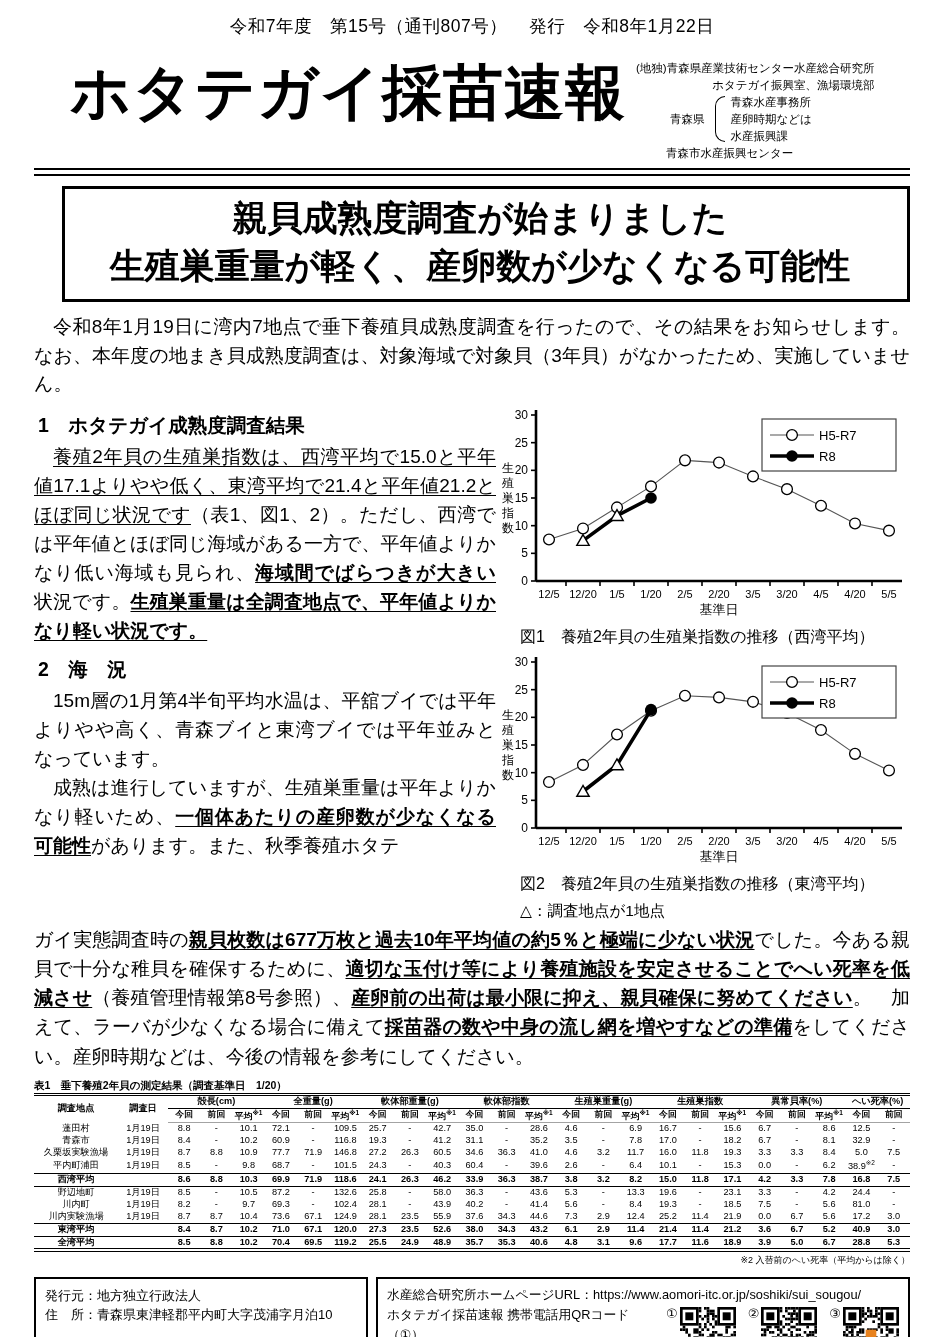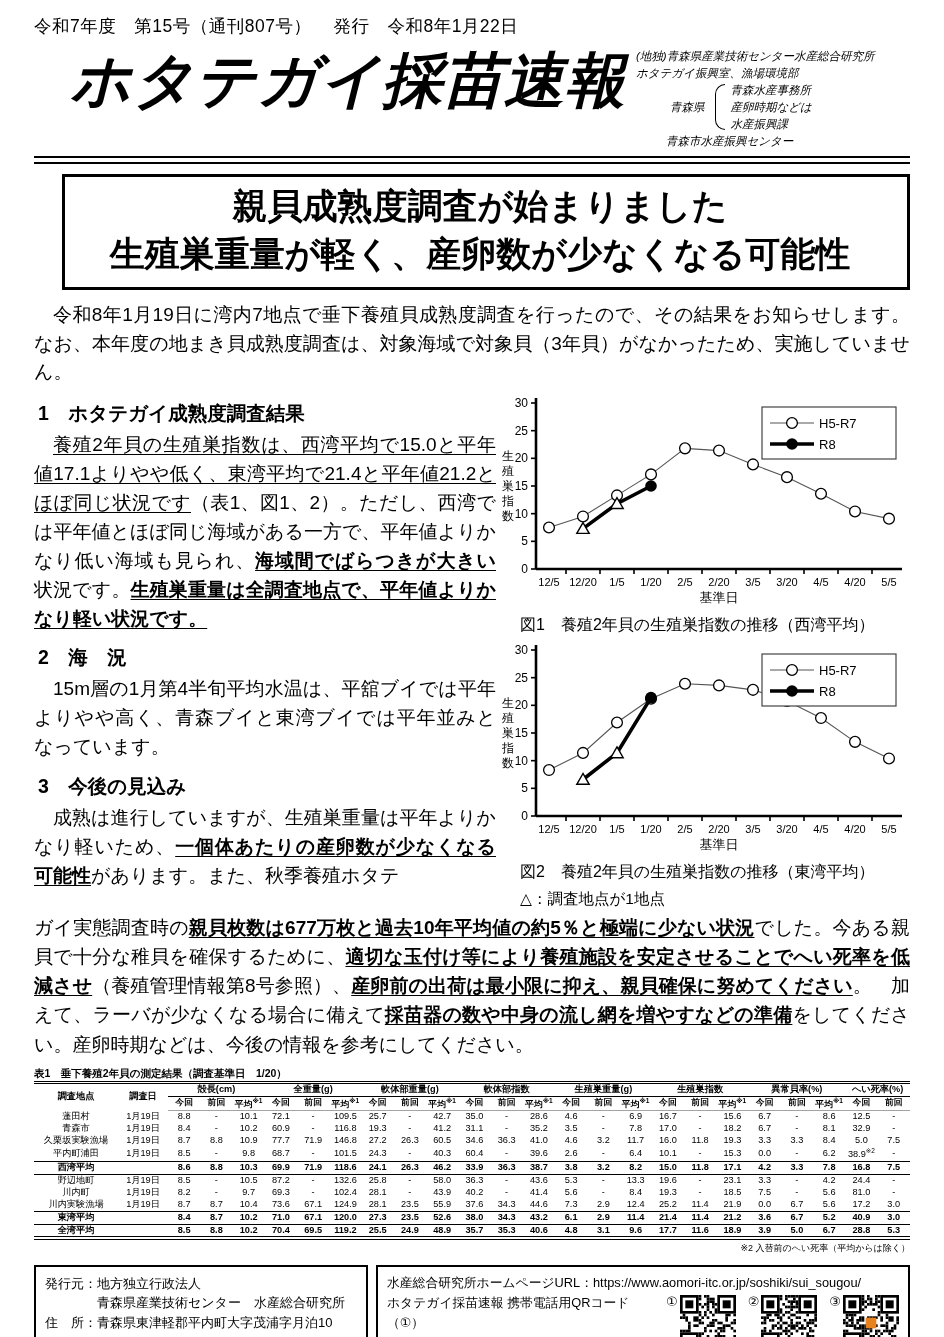--- a/index.html
+++ b/index.html
@@ -1,28 +1,28 @@
 <!DOCTYPE html>
 <html lang="ja"><head>
 <meta charset="utf-8">
 <style>
   html,body{margin:0;padding:0;background:#888;}
   .page{width:944px;height:1337px;background:#fff;color:#000;overflow:hidden;
         font-family:"Liberation Sans","DejaVu Sans",sans-serif;margin:0 auto;position:relative;}
   .inner{padding:14px 34px 0 34px;}
 
   
-  .hdr{display:flex;justify-content:flex-start;font-size:17.5px;letter-spacing:.5px;gap:22px;}
+  .hdr{display:flex;justify-content:center;font-size:17.5px;letter-spacing:.5px;gap:22px;}
 
   
-  .masthead{display:flex;align-items:flex-start;margin-top:8px;font-style:italic;}
+  .masthead{display:flex;align-items:flex-start;margin-top:20px;}
   .mast-title{font-size:60px;font-weight:700;letter-spacing:1px;line-height:1.15;white-space:nowrap;margin-left:36px;}
   .pub{margin-left:10px;font-size:11.5px;line-height:1.45;padding-top:2px;white-space:nowrap;}
   .pub-l1{text-align:left;}
-  .pub-l2{text-align:left;}
+  .pub-l2{text-align:right;}
   .pref-row{display:flex;align-items:center;margin:1px 0 1px 34px;}
   .brace{width:9px;align-self:stretch;border:1.5px solid #000;border-right:none;border-radius:12px 0 0 12px;margin:2px 6px 2px 10px;}
   .pub-l3{margin-left:30px;margin-top:1px;}
 
   .rule{margin-top:6px;border-top:2.5px solid #000;border-bottom:2.5px solid #000;height:4px;}
 
   
   .headline{border:3.5px solid #000;margin:10px 0 0 28px;padding:5px 16px 8px 4px;}
   .headline div{text-align:center;font-weight:700;font-size:35px;line-height:1.38;white-space:nowrap;}
 
@@ -110,21 +110,20 @@
     </div>
 
     <div class="intro para"><span>令和8年1月19日に湾内7地点で垂下養殖貝成熟度調査を行ったので、その結果をお知らせします。なお、本年度の地まき貝成熟度調査は、対象海域で対象貝（3年貝）がなかったため、実施していません。</span></div>
 
     <div class="cols">
       <div class="colL">
         <div class="sec-h">1　ホタテガイ成熟度調査結果</div>
         <div class="para ind"><span class="u">養殖2年貝の生殖巣指数は、西湾平均で15.0と平年値17.1よりやや低く、東湾平均で21.4と平年値21.2とほぼ同じ状況です</span><span>（表1、図1、2）。ただし、西湾では平年値とほぼ同じ海域がある一方で、平年値よりかなり低い海域も見られ、</span><span class="u b">海域間でばらつきが大きい</span><span>状況です。</span><span class="u b">生殖巣重量は全調査地点で、平年値よりかなり軽い状況です。</span></div>
         <div class="sec-h">2　海　況</div>
         <div class="para ind"><span>15m層の1月第4半旬平均水温は、平舘ブイでは平年よりやや高く、青森ブイと東湾ブイでは平年並みとなっています。</span></div>
-        <div class="sec-h">3　今後の見込み</div>
         <div class="para ind"><span>成熟は進行していますが、生殖巣重量は平年よりかなり軽いため、</span><span class="u b">一個体あたりの産卵数が少なくなる可能性</span><span>があります。また、秋季養殖ホタテ</span></div>
       </div>
       <div class="colR">
         <div class="chart-block"><svg width="414" height="218" viewBox="0 0 414 218">
               <line x1="40" y1="5" x2="40" y2="176" stroke="#000" stroke-width="2.6"></line>
               <line x1="40" y1="176" x2="406" y2="176" stroke="#000" stroke-width="2.6"></line>
               <line x1="35" y1="176" x2="40" y2="176" stroke="#000" stroke-width="1.6"></line>
               <text x="32" y="180" text-anchor="end" font-size="12">0</text>
               <line x1="35" y1="148.33333333333334" x2="40" y2="148.33333333333334" stroke="#000" stroke-width="1.6"></line>
               <text x="32" y="152.33333333333334" text-anchor="end" font-size="12">5</text>
@@ -610,21 +609,20 @@
           </tbody>
         </table>
       <div class="fnotes">
           <div>※2 入替前のへい死率（平均からは除く）</div>
         </div>
     </div>
 
     <div class="footer">
       <div class="fbox fbox-left">
           <div>発行元：地方独立行政法人</div>
-          <div>　　　　青森県産業技術センター　水産総合研究所</div>
           <div>住　所：青森県東津軽郡平内町大字茂浦字月泊10</div>
         </div>
       <div class="fbox fbox-right">
         <div>水産総合研究所ホームページURL：https://www.aomori-itc.or.jp/soshiki/sui_sougou/</div>
         <div class="qr-flex">
           <div class="qr-lines">
               <div>ホタテガイ採苗速報 携帯電話用QRコード（①）</div>
             </div>
           <div class="qrs">
             <div class="qr-item">

